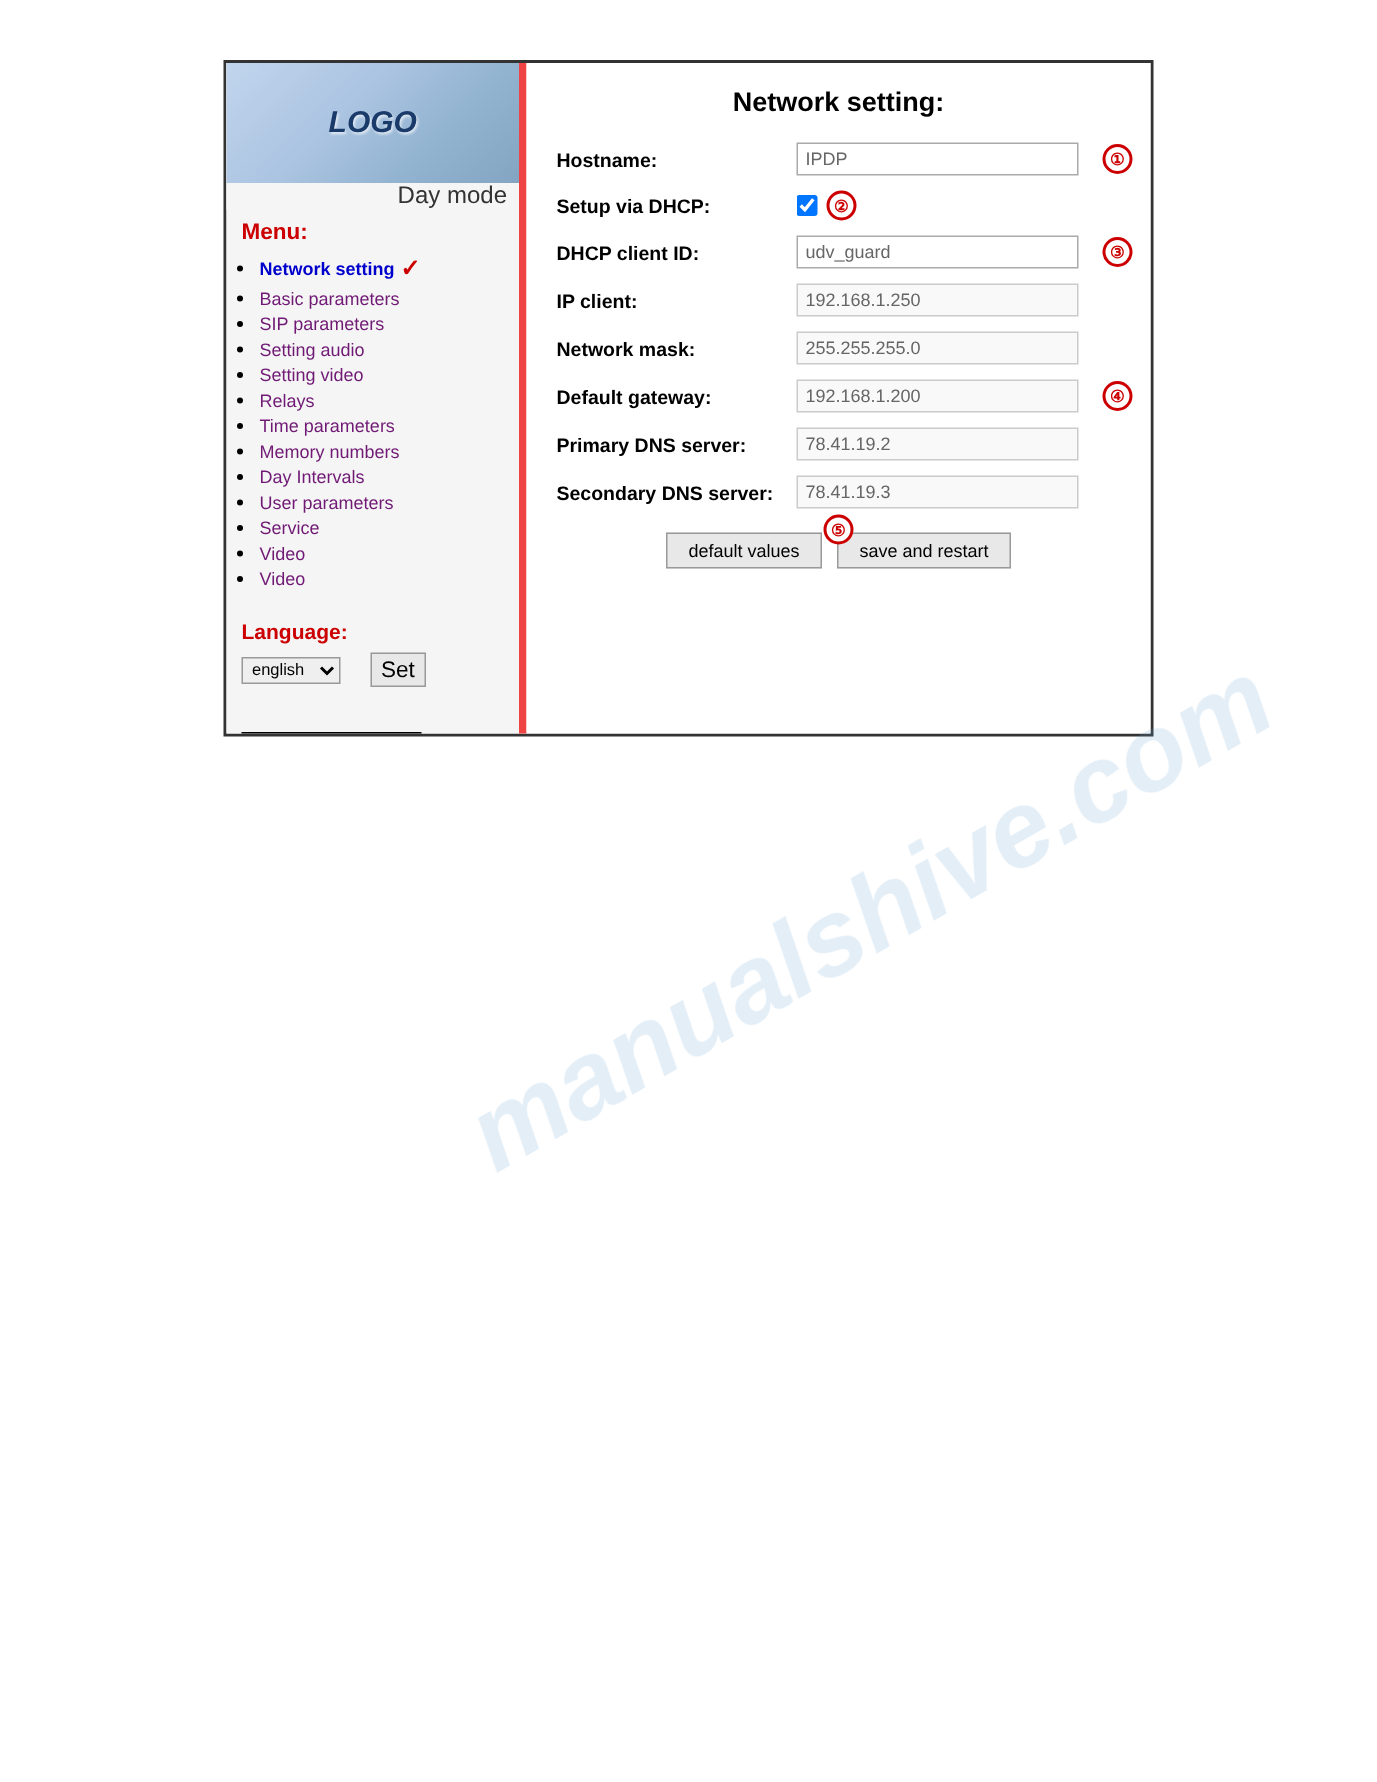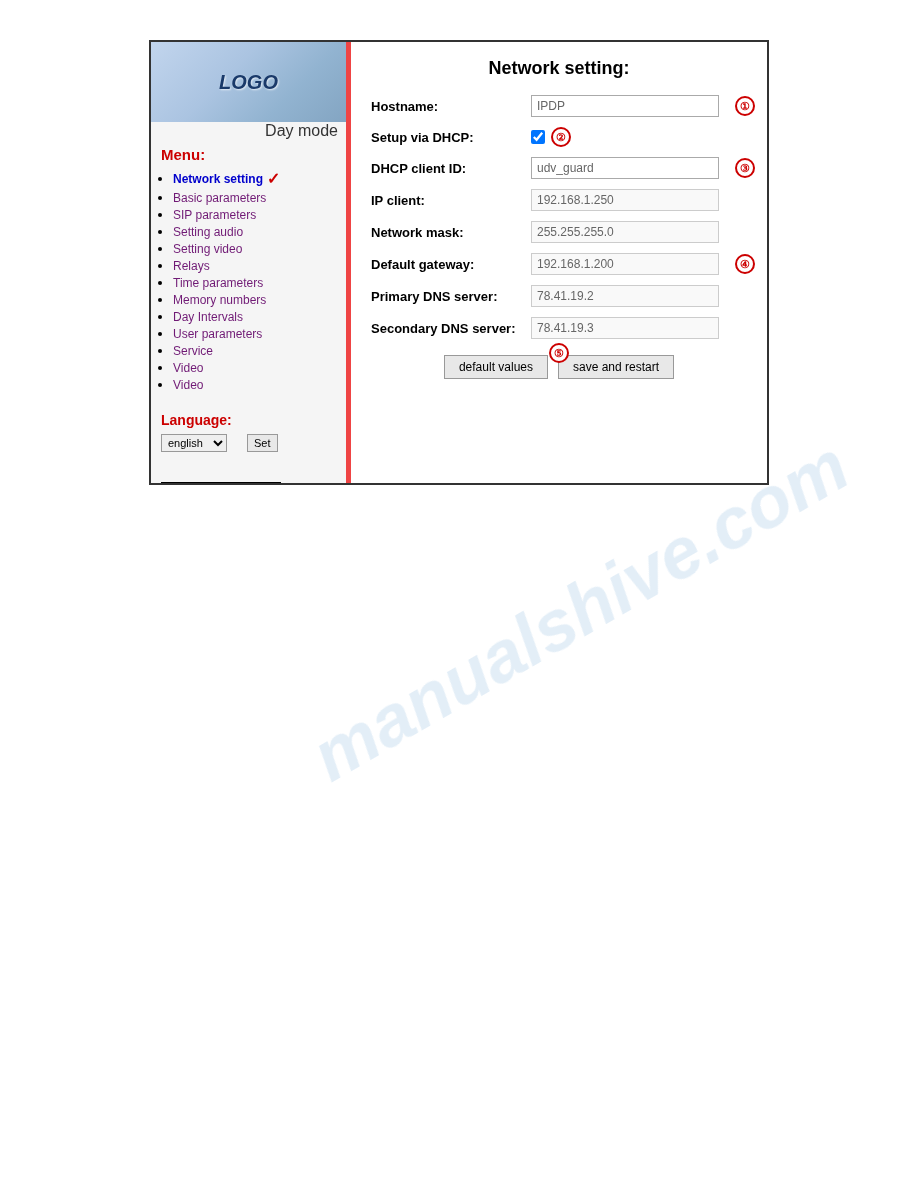--- a/index.html
+++ b/index.html
@@ -127,21 +127,21 @@
       gap: 20px;
     }
 
     .lang-select {
       font-size: 11px;
       padding: 1px 2px;
       border: 1px solid #999;
     }
 
     .set-button {
-      font-size: 11px;
+      font-size: 15px;
       padding: 2px 6px;
       background: #e8e8e8;
       border: 1px solid #999;
       cursor: pointer;
     }
 
     
     .content-area {
       flex: 1;
       padding: 16px 20px;

